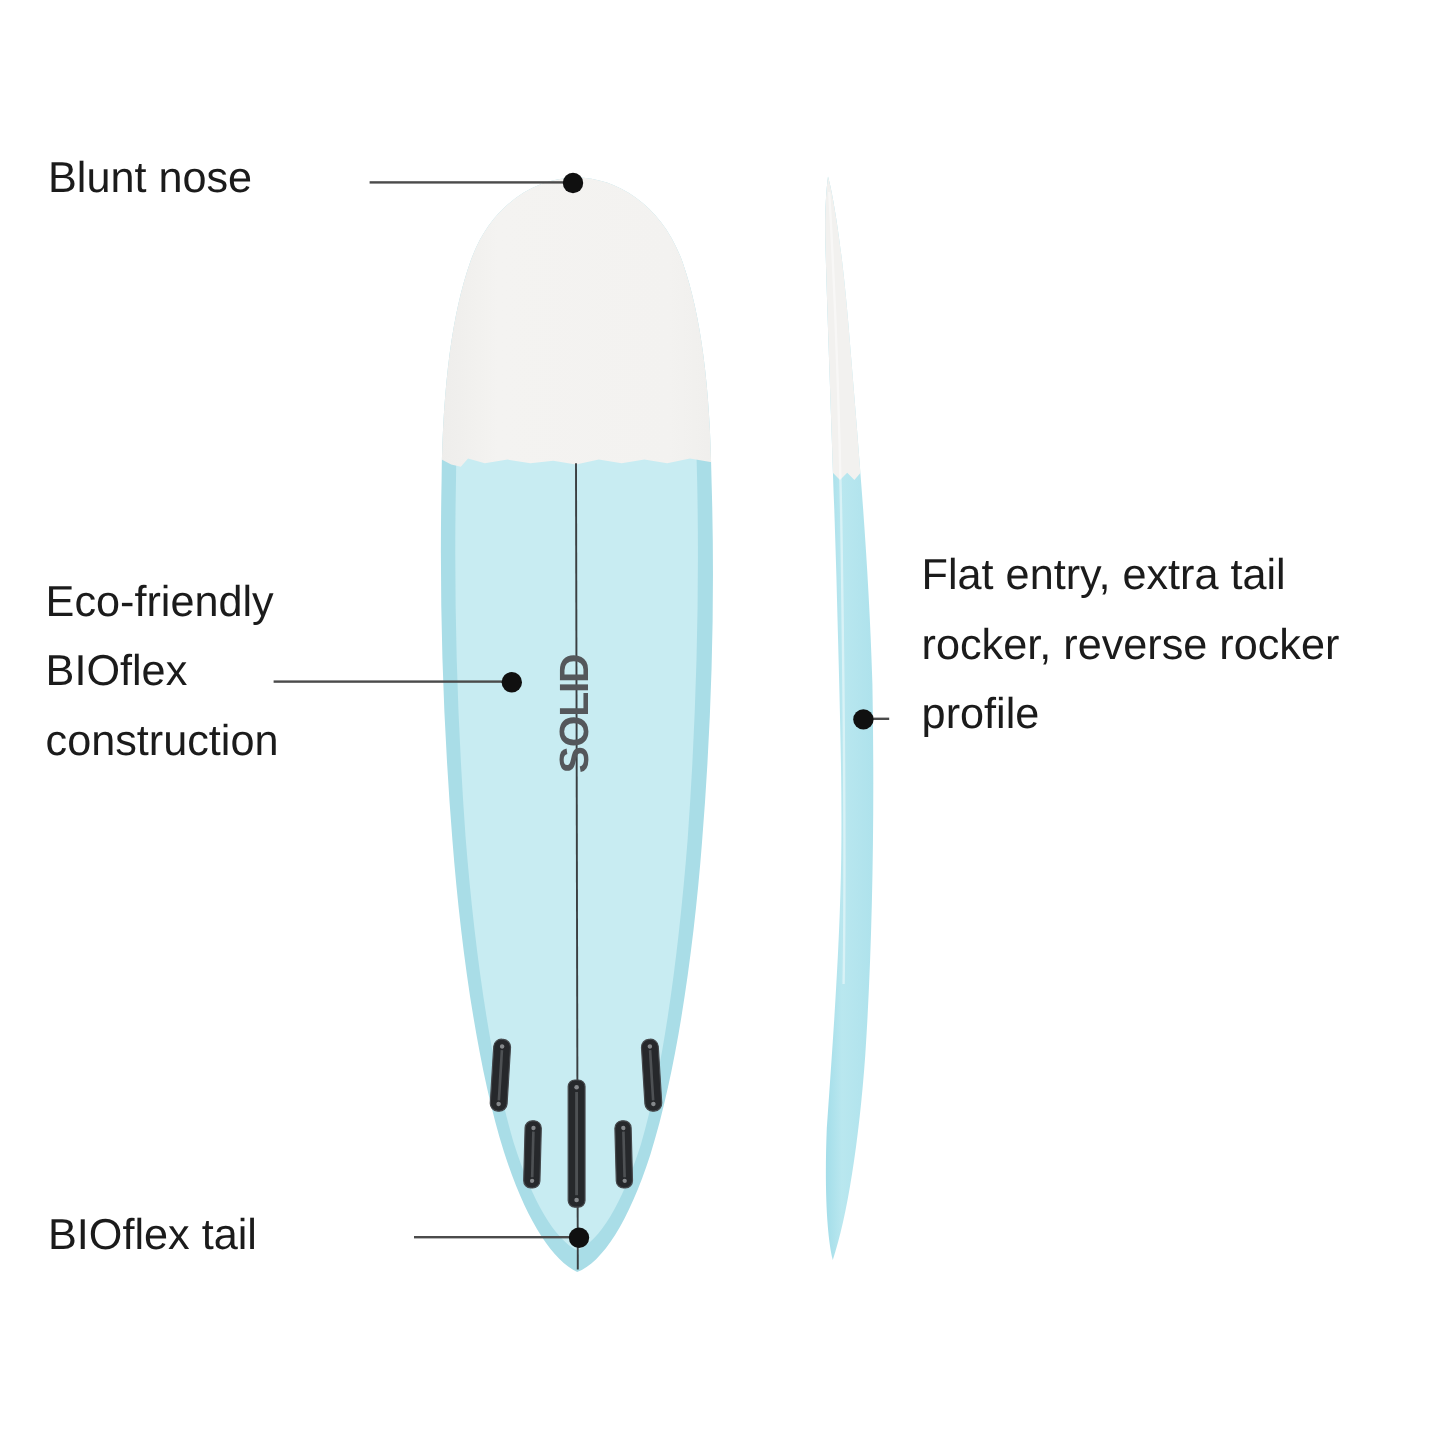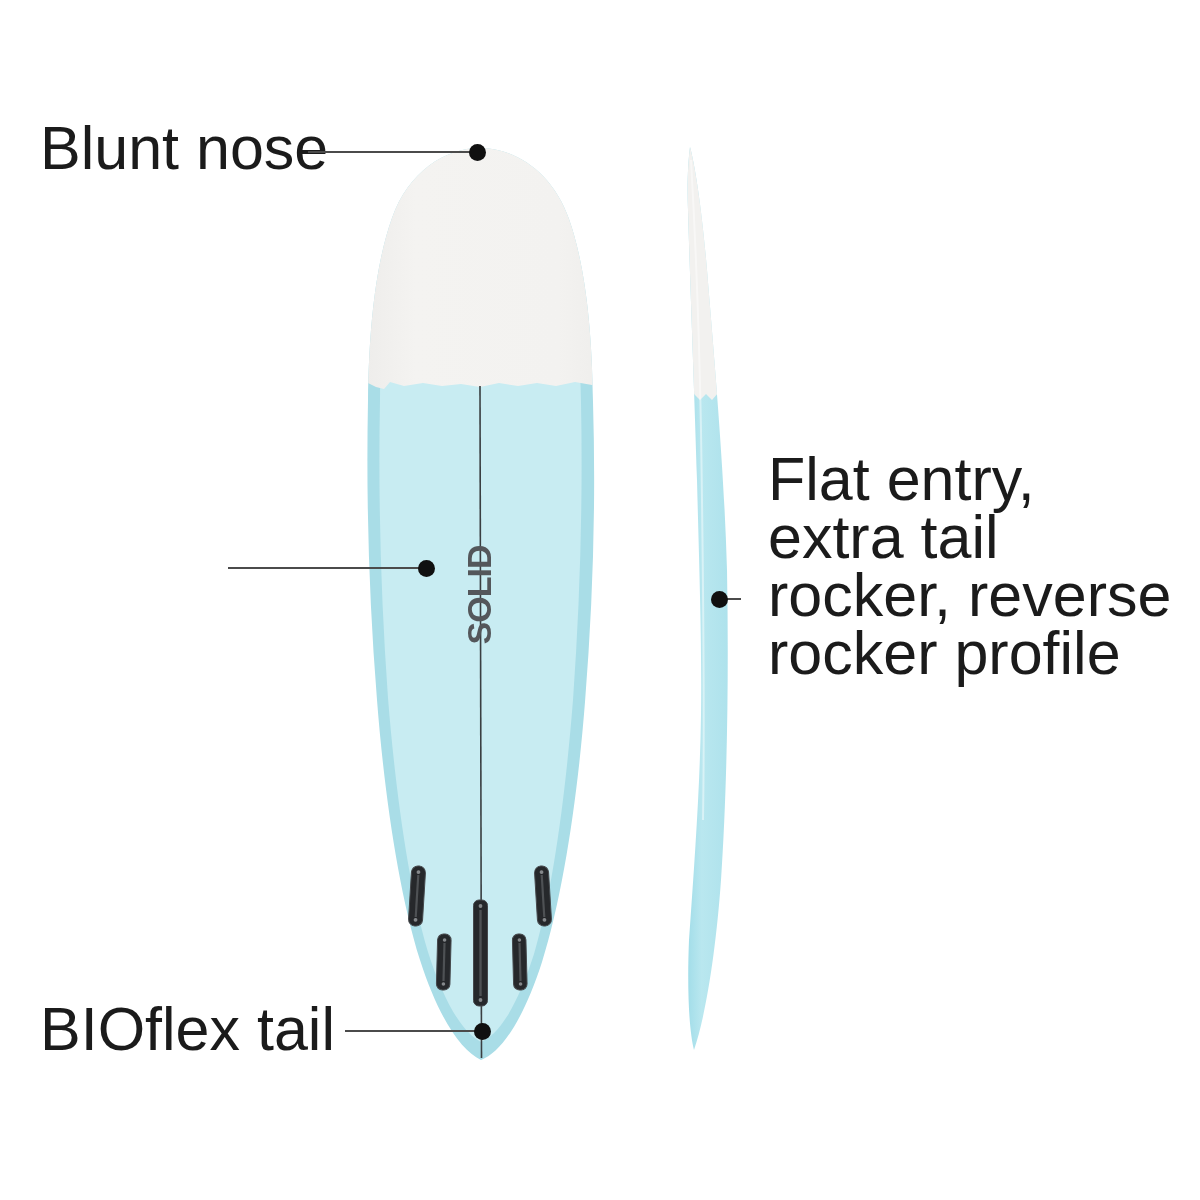--- a/index.html
+++ b/index.html
@@ -7,21 +7,21 @@
     position:relative;
     width:1200px;height:1200px;
     background:#ffffff;
     overflow:hidden;
     font-family:"Liberation Sans", sans-serif;
   }
   .board-art{position:absolute;left:0;top:0;}
   .callout-label{
     position:absolute;
     color:#1b1b1b;
-    font-size:61px;
+    font-size:36px;
     line-height:58px;
     font-weight:400;
     letter-spacing:0px;
   }
   .lbl-nose{left:40px;top:119px;white-space:nowrap;}
   .lbl-eco{left:38px;top:472px;width:315px;}
   .lbl-tail{left:40px;top:1000px;white-space:nowrap;}
   .lbl-profile{left:768px;top:450px;width:405px;}
   .callout-line{
     position:absolute;height:2px;background:#4b4b4b;
@@ -179,20 +179,21 @@
       </g>
     </g>
   </svg>
 
   <div class="brand-logo">SOLID</div>
 
   <div class="callout-label lbl-nose">Blunt nose</div>
   <div class="callout-line line-nose"></div>
   <div class="callout-dot dot-nose"></div>
 
+  <div class="callout-label lbl-eco">Eco-friendly BIOflex construction</div>
   <div class="callout-line line-eco"></div>
   <div class="callout-dot dot-eco"></div>
 
   <div class="callout-label lbl-tail">BIOflex tail</div>
   <div class="callout-line line-tail"></div>
   <div class="callout-dot dot-tail"></div>
 
   <div class="callout-label lbl-profile">Flat entry, extra tail rocker, reverse rocker profile</div>
   <div class="callout-line line-profile"></div>
   <div class="callout-dot dot-profile"></div>

